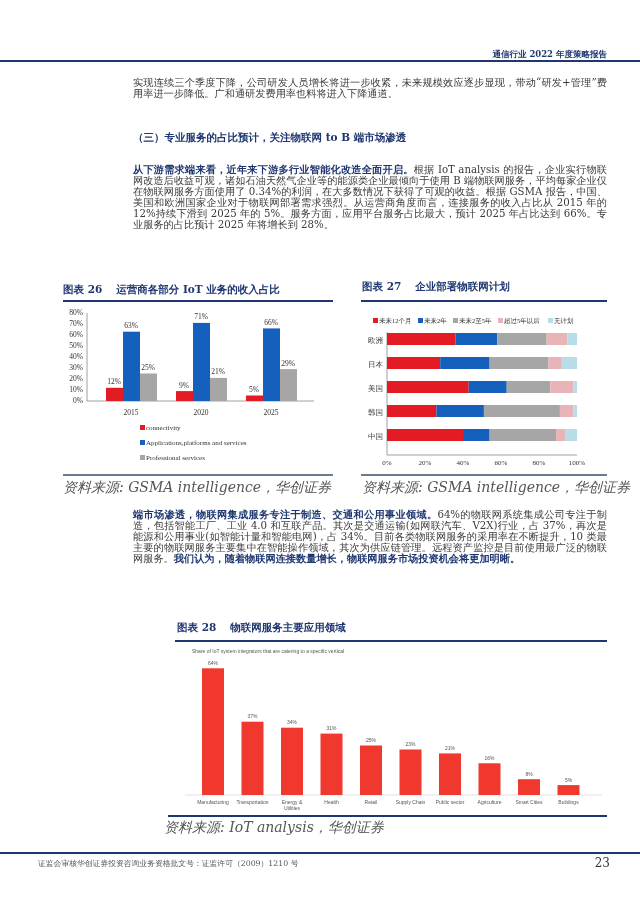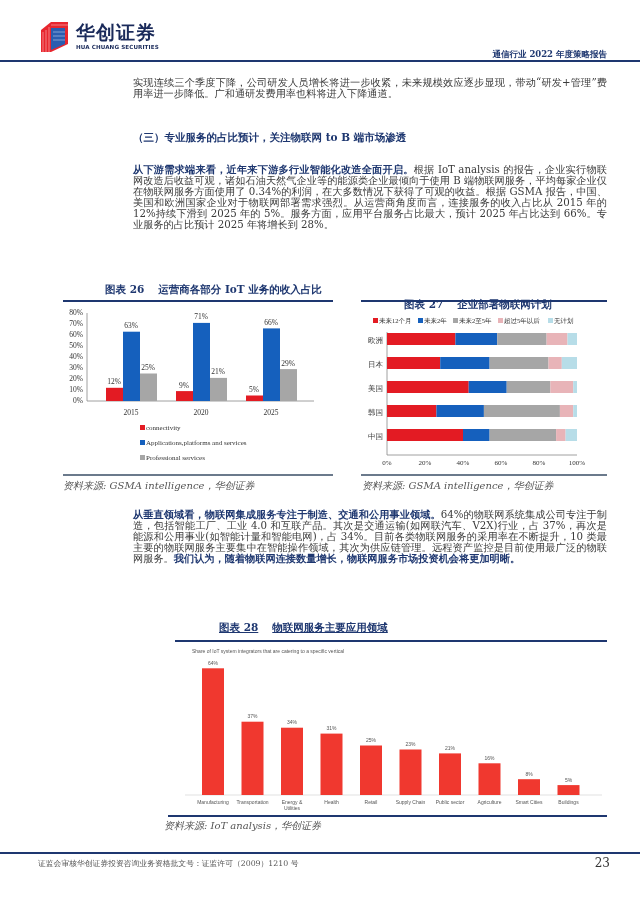--- a/index.html
+++ b/index.html
@@ -11,55 +11,37 @@
   .logo-mark { position: absolute; left: 0; top: 0; width: 27px; height: 30px; }
   .logo-cn { position: absolute; left: 35px; top: -2px; font-family: "DejaVu Sans", sans-serif; font-weight: bold; font-size: 19px; color: #1a2a5a; letter-spacing: 1px; }
   .logo-en { position: absolute; left: 35px; top: 22px; font-family: "DejaVu Sans", sans-serif; font-weight: bold; font-size: 5.6px; color: #1a2a5a; letter-spacing: 0.1px; white-space: nowrap; }
   .report-title { position: absolute; right: 33px; top: 49px; font-size: 8.5px; font-weight: bold; color: #1e3770; }
   .header-rule { position: absolute; left: 0; top: 60px; width: 640px; height: 2px; background: #1e3770; }
 
   .para { position: absolute; left: 133px; width: 474px; font-size: 10.2px; line-height: 11px; color: #3a3a3a; text-align: justify; }
   .para b { color: #1e3770; }
   .section-head { position: absolute; left: 133px; top: 131px; font-size: 10.5px; font-weight: bold; color: #1e3770; }
 
-  .fig-title { position: absolute; font-size: 10.5px; font-weight: bold; color: #1e3770; white-space: nowrap; margin-left: 42px; }
+  .fig-title { position: absolute; font-size: 10.5px; font-weight: bold; color: #1e3770; white-space: nowrap; }
   .fig-title .num { margin-right: 14px; }
   .fig-rule { position: absolute; height: 2px; background: #1e3770; }
   .fig-rule-grey { position: absolute; height: 2px; background: #6b7a8c; }
-  .source { position: absolute; font-size: 10px; font-style: italic; color: #555; white-space: nowrap; text-align: right; }
+  .source { position: absolute; font-size: 14px; font-style: italic; color: #555; white-space: nowrap; text-align: right; }
 
   .chart-text { font-family: "Liberation Serif", serif; fill: #333; }
   .sans-text { font-family: "Liberation Sans", sans-serif; fill: #555; }
 
   .footer-rule { position: absolute; left: 0; top: 852px; width: 640px; height: 2px; background: #1e3770; }
   .footer-text { position: absolute; left: 38px; top: 858px; font-size: 7.8px; color: #555; white-space: nowrap; text-align: center; }
   .page-num { position: absolute; right: 30px; top: 856px; font-size: 12px; color: #333; }
 </style>
 </head>
 <body>
 
 <div class="header">
-  <div class="logo">
-    <svg class="logo-mark" viewBox="0 0 27 30" width="27" height="30">
-      <polygon points="0,8 10,0 10,30 0,30" fill="#e8262e"></polygon>
-      <polygon points="10,0 27,0 27,22 10,30" fill="#e8262e"></polygon>
-      <polygon points="10,6 24,6 24,22 10,28" fill="#2a5db0"></polygon>
-      <g stroke="#ffffff" stroke-width="0.6" opacity="0.7">
-        <line x1="2" y1="10" x2="2" y2="30"></line>
-          <line x1="5" y1="8" x2="5" y2="30"></line>
-          <line x1="8" y1="5" x2="8" y2="30"></line>
-        <line x1="10" y1="3" x2="27" y2="3"></line>
-          <line x1="12" y1="10" x2="24" y2="10"></line>
-          <line x1="12" y1="14" x2="24" y2="14"></line>
-          <line x1="12" y1="18" x2="24" y2="18"></line>
-      </g>
-    </svg>
-    <div class="logo-cn">华创证券</div>
-    <div class="logo-en">HUA CHUANG SECURITIES</div>
-  </div>
   <div class="report-title">通信行业 2022 年度策略报告</div>
   <div class="header-rule"></div>
 </div>
 
 <div class="para" style="top:77px;">实现连续三个季度下降，公司研发人员增长将进一步收紧，未来规模效应逐步显现，带动“研发+管理”费用率进一步降低。广和通研发费用率也料将进入下降通道。</div>
 
 <div class="section-head">（三）专业服务的占比预计，关注物联网 to B 端市场渗透</div>
 
 <div class="para" style="top:164px;">
   <b>从下游需求端来看，近年来下游多行业智能化改造全面开启。</b><span>根据 IoT analysis 的报告，企业实行物联网改造后收益可观，诸如石油天然气企业等的能源类企业最倾向于使用 B 端物联网服务，平均每家企业仅在物联网服务方面使用了 0.34%的利润，在大多数情况下获得了可观的收益。根据 GSMA 报告，中国、美国和欧洲国家企业对于物联网部署需求强烈。从运营商角度而言，连接服务的收入占比从 2015 年的 12%持续下滑到 2025 年的 5%。服务方面，应用平台服务占比最大，预计 2025 年占比达到 66%。专业服务的占比预计 2025 年将增长到 28%。</span>
@@ -122,21 +104,21 @@
     <rect x="77" y="135" width="5" height="5" fill="#1560bd"></rect>
       <text x="83" y="140">Applications,platforms and services</text>
     <rect x="77" y="150" width="5" height="5" fill="#a6a6a6"></rect>
       <text x="83" y="155">Professional services</text>
   </g>
 </svg>
 
 <div class="fig-rule-grey" style="left:63px; top:474px; width:270px;"></div>
 <div class="source" style="left:63px; top:479px;">资料来源: GSMA intelligence，华创证券</div>
 
-<div class="fig-title" style="left:362px; top:298px;">
+<div class="fig-title" style="left:362px; top:280px;">
   <span class="num">图表 27</span><span>企业部署物联网计划</span>
 </div>
 <div class="fig-rule" style="left:361px; top:300px; width:246px;"></div>
 
 <svg style="position:absolute; left:361px; top:305px;" width="250" height="165">
   <g class="chart-text" font-size="6.5">
     <rect x="12" y="13" width="5" height="5" fill="#e31b23"></rect>
       <text x="18" y="18">未来12个月</text>
     <rect x="57" y="13" width="5" height="5" fill="#1560bd"></rect>
       <text x="63" y="18">未来2年</text>
@@ -199,24 +181,24 @@
     <text x="140" y="160">60%</text>
       <text x="178" y="160">80%</text>
       <text x="216" y="160">100%</text>
   </g>
 </svg>
 
 <div class="fig-rule-grey" style="left:361px; top:474px; width:246px;"></div>
 <div class="source" style="left:362px; top:479px;">资料来源: GSMA intelligence，华创证券</div>
 
 <div class="para" style="top:509px;">
-  <b>从垂直领域看，物联网集成服务专注于制造、交通和公用事业领域。</b><span>64%的物联网系统集成公司专注于制造，包括智能工厂、工业 4.0 和互联产品。其次是交通运输(如网联汽车、V2X)行业，占 37%，再次是能源和公用事业(如智能计量和智能电网)，占 34%。目前各类物联网服务的采用率在不断提升，10 类最主要的物联网服务主要集中在智能操作领域，其次为供应链管理。远程资产监控是目前使用最广泛的物联网服务。</span><b>我们认为，随着物联网连接数量增长，物联网服务市场投资机会将更加明晰。</b>
-</div>
-
-<div class="fig-title" style="left:177px; top:621px;text-decoration:underline;">
+  <b>端市场渗透，物联网集成服务专注于制造、交通和公用事业领域。</b><span>64%的物联网系统集成公司专注于制造，包括智能工厂、工业 4.0 和互联产品。其次是交通运输(如网联汽车、V2X)行业，占 37%，再次是能源和公用事业(如智能计量和智能电网)，占 34%。目前各类物联网服务的采用率在不断提升，10 类最主要的物联网服务主要集中在智能操作领域，其次为供应链管理。远程资产监控是目前使用最广泛的物联网服务。</span><b>我们认为，随着物联网连接数量增长，物联网服务市场投资机会将更加明晰。</b>
+</div>
+
+<div class="fig-title" style="left:177px; top:621px;">
   <span class="num">图表 28</span><span>物联网服务主要应用领域</span>
 </div>
 <div class="fig-rule" style="left:175px; top:640px; width:432px;"></div>
 
 <svg style="position:absolute; left:175px; top:643px;" width="432" height="170">
   <text class="sans-text" x="17" y="10" font-size="5">Share of IoT system integrators that are catering to a specific vertical</text>
   <line x1="10" y1="152" x2="427" y2="152" stroke="#ccc" stroke-width="0.6"></line>
 
   <g fill="#f0382f">
     <rect x="27" y="25.3" width="22" height="126.7"></rect>

